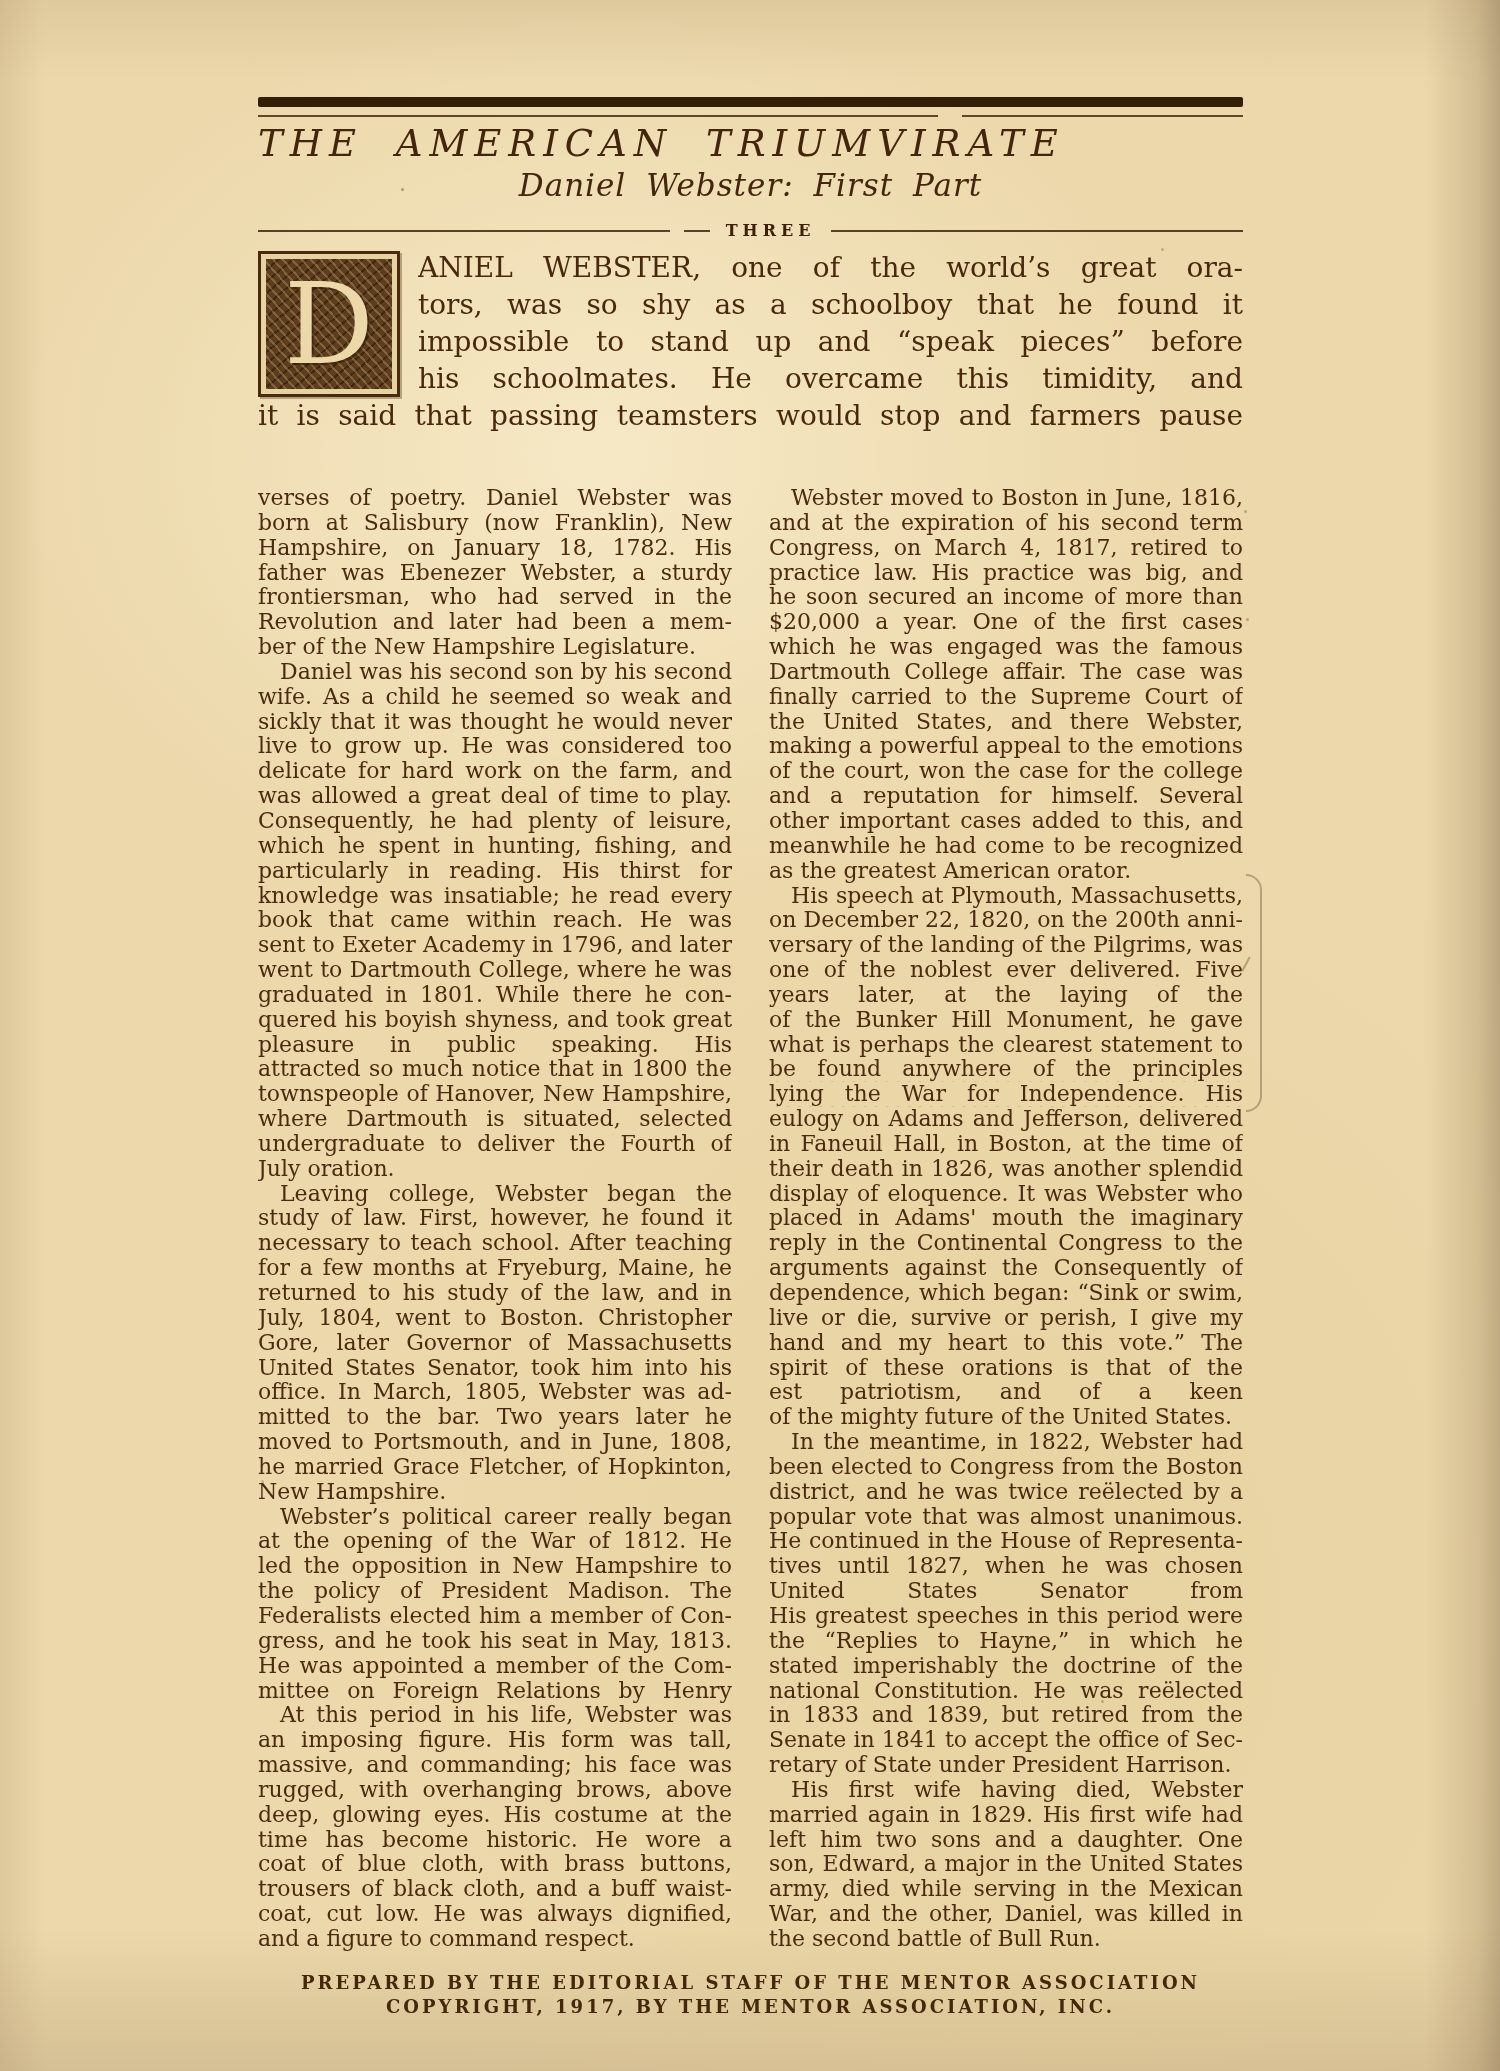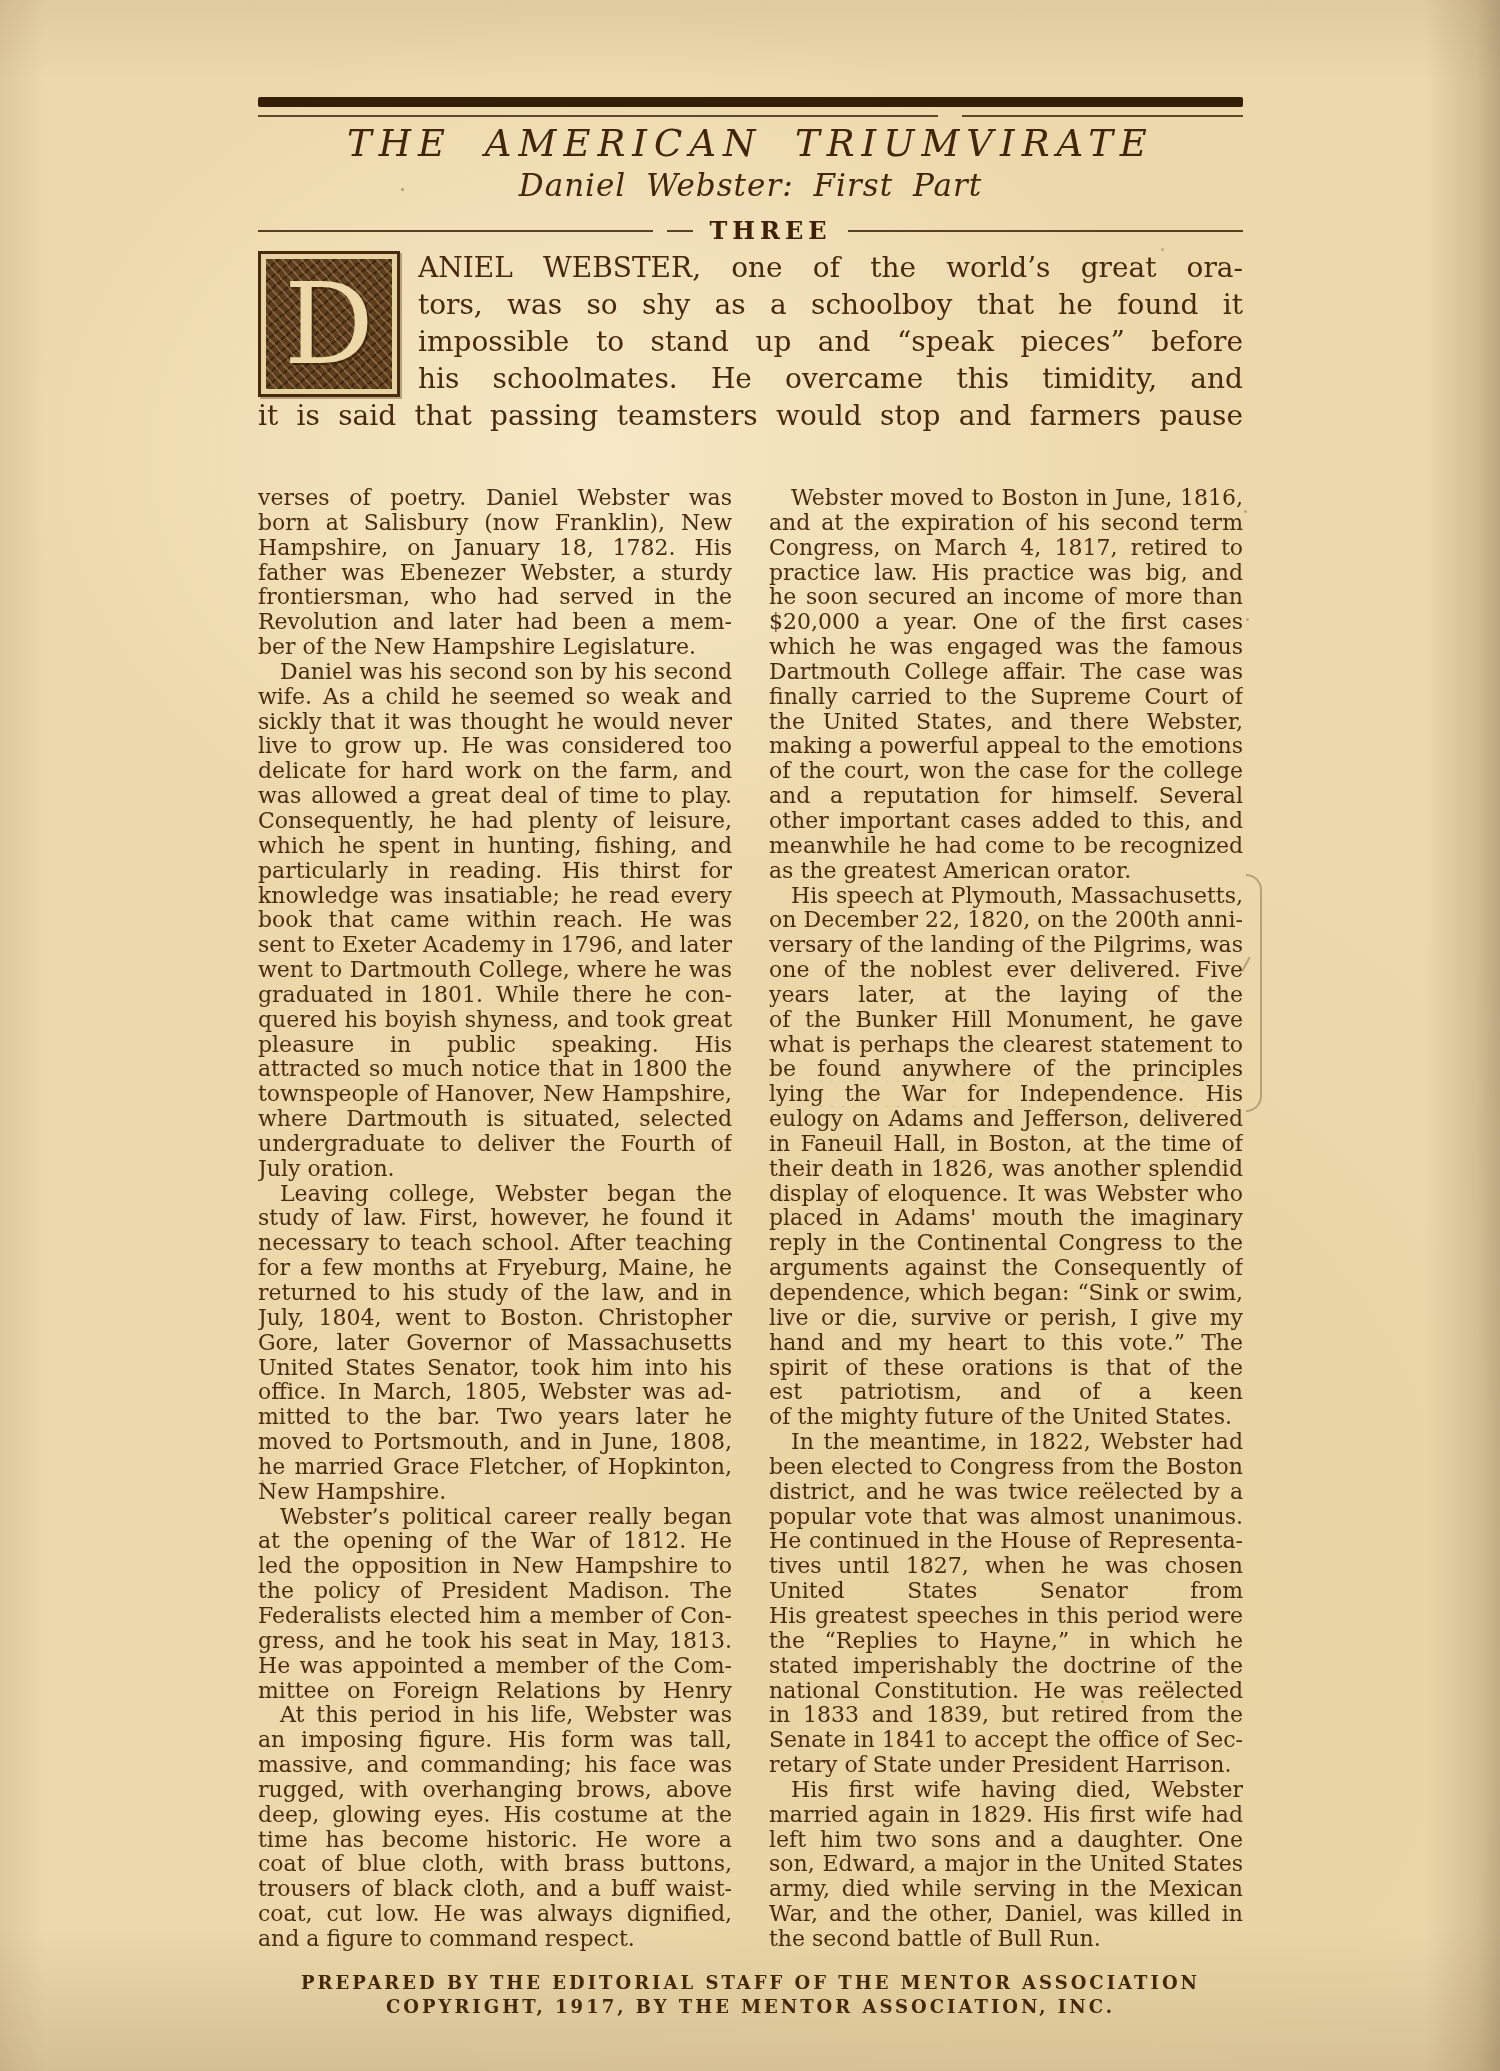--- a/index.html
+++ b/index.html
@@ -19,29 +19,29 @@
     box-shadow:843px 322px 0 rgba(90,64,34,.35), 760px 60px 0 rgba(90,64,34,.3),
       845px 430px 0 rgba(90,64,34,.35), 565px 1058px 0 rgba(90,64,34,.3),
       -140px 1292px 0 rgba(90,64,34,.25), 700px 1512px 0 rgba(90,64,34,.3);
   }
   .content{position:absolute;left:258px;top:0;width:985px;height:2071px;}
 
   .rule-heavy{position:absolute;top:97px;left:0;width:100%;height:10px;background:#331e08;border-radius:2px;}
   .rule-thin{position:absolute;top:115px;left:0;width:100%;height:2px;opacity:.8;
     background:linear-gradient(to right,#3a2209 0 69%,transparent 69% 71.5%,#3a2209 71.5% 100%);}
 
-  .title{position:absolute;top:124px;width:100%;text-align:center;font-style:italic;
+  .title{position:absolute;top:124px;width:100%;font-style:italic;
     font-size:37px;line-height:40px;letter-spacing:7px;word-spacing:14px;color:#42250b;}
   .subtitle{position:absolute;top:167px;width:100%;text-align:center;font-style:italic;
     font-size:31px;line-height:36px;letter-spacing:1px;word-spacing:9px;color:#44260c;}
 
   .three-row{position:absolute;top:221px;width:100%;display:flex;align-items:center;}
   .three-line{flex:1;height:0;border-top:2px solid rgba(62,36,12,.85);}
   .three-dash{width:26px;height:0;border-top:2px solid rgba(62,36,12,.85);margin-left:14px;}
-  .three-label{margin:0 16px;font-weight:bold;font-size:24px;line-height:20px;letter-spacing:5px;color:#3c2008;}
+  .three-label{margin:0 16px;font-weight:bold;font-size:16px;line-height:20px;letter-spacing:5px;color:#3c2008;}
 
   .lead{position:absolute;top:249px;left:0;width:100%;font-size:28px;line-height:37px;color:#48290e;}
   .dropcap-box{float:left;width:142px;height:146px;margin:2px 18px 0 0;border:3px solid #4a2a0e;
     background:#e7d2a2;padding:5px;box-sizing:border-box;box-shadow:2px 2px 0 rgba(74,42,14,.35);}
   .dropcap-inner{width:100%;height:100%;display:flex;align-items:center;justify-content:center;
     background-color:#5d3d1b;
     background-image:
       repeating-linear-gradient(48deg, rgba(236,216,168,.26) 0 2px, rgba(0,0,0,0) 2px 7px),
       repeating-linear-gradient(-40deg, rgba(40,22,6,.55) 0 2px, rgba(0,0,0,0) 2px 9px);}
   .dropcap-letter{font-size:112px;line-height:100px;color:#ecd8a8;text-shadow:2px 2px 0 rgba(40,22,6,.5);}

